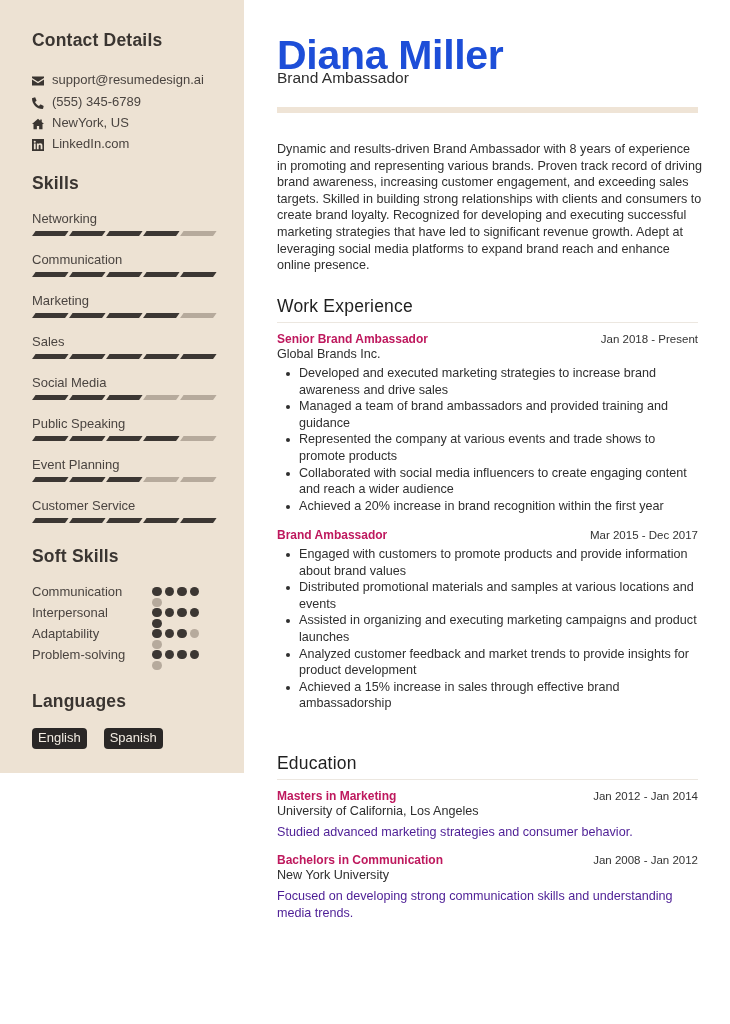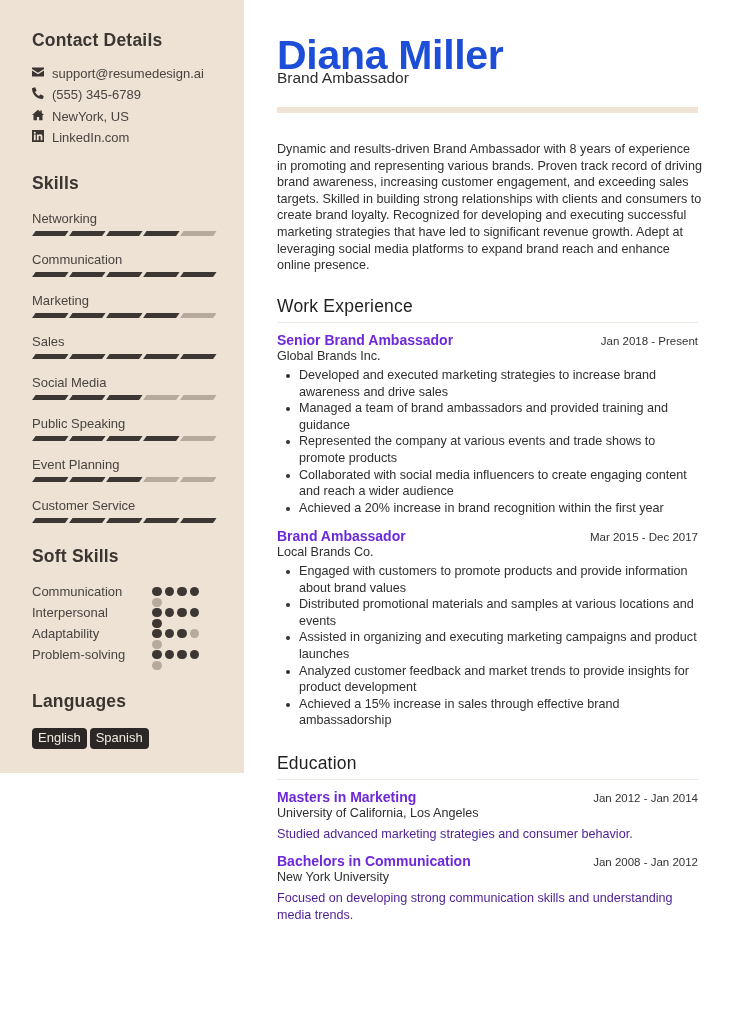--- a/index.html
+++ b/index.html
@@ -8,59 +8,59 @@
 
   .sidebar {
     position: absolute; left: 0; top: 0; width: 244px; height: 773px;
     background: #ede2d3; padding: 30px 0 0 32px;
   }
   .side-h {
     font-size: 17.5px; font-weight: bold; color: #3a3531; letter-spacing: 0.2px;
   }
   .contact-list { margin-top: 15px; }
   .contact-item {
-    display: flex; align-items: flex-start; height: 21.3px;
+    display: flex; align-items: flex-end; height: 21.3px;
     font-size: 13px; color: #4a4440;
   }
   .contact-item .ic { width: 20px; display: flex; align-items: center; justify-content: flex-start; }
   .contact-item svg { width: 12px; height: 12px; fill: #3a3531; }
 
   .skills { margin-top: 0; }
   .skill { margin-top: 15px; }
   .skill-label { font-size: 13px; color: #4a4440; height: 17px; line-height: 17px; }
   .bar { display: flex; gap: 4px; height: 5px; margin-top: 4px; margin-bottom: 8px; padding-left: 2px; }
   .seg { width: 33px; height: 4.5px; background: #3c3733; transform: skewX(-35deg); }
   .seg.off { background: #b6aa9c; }
 
   .soft-row { display: flex; align-items: center; height: 21px; }
   .soft-label { width: 120px; font-size: 13px; color: #4a4440; }
   .dots { display: flex; gap: 3px; position: relative; }
   .dot { width: 9.5px; height: 9.5px; border-radius: 50%; background: #3c3733; }
   .dot.off { background: #b6aa9c; }
   .dot.wrap { position: absolute; left: 0; top: 11px; }
 
-  .langs { display: flex; gap: 3px; margin-top: 16px; }
+  .langs { display: flex; gap: 17px; margin-top: 16px; }
   .lang {
     background: #2a2726; color: #f3ece2; font-size: 13px;
     padding: 3px 6px 4px 6px; border-radius: 4px; line-height: 14px;
   }
 
   .main { position: absolute; left: 277px; top: 0; width: 421px; }
   .name { position: absolute; top: 32px; left: 0; font-size: 41px; font-weight: bold; color: #1d4ed8; letter-spacing: -0.3px; }
   .title { position: absolute; top: 69px; left: 0; font-size: 15.5px; color: #2f2f2f; }
   .divider { position: absolute; top: 107px; left: 0; width: 421px; height: 6px; background: #efe4d6; }
 
   .summary { position: absolute; top: 141px; left: 0; width: 425px; font-size: 12.6px; line-height: 16.6px; color: #2f2f2f; }
 
   .sec-h { position: absolute; left: 0; font-size: 17.5px; color: #1f1f1f; font-weight: normal; letter-spacing: 0.2px; }
   .sec-line { position: absolute; left: 0; width: 421px; height: 1px; background: #ece7e0; }
 
   .entry { position: absolute; left: 0; width: 421px; }
   .entry-top { display: flex; justify-content: space-between; align-items: baseline; }
-  .entry-role { font-size: 14px; font-weight: bold; color: #6d28d9; text-align: right; }
+  .entry-role { font-size: 12px; font-weight: bold; color: #be185d; text-align: right; }
   .entry-date { font-size: 11.5px; color: #333; }
   .entry-org { font-size: 12.6px; color: #2f2f2f; margin-top: 1px; }
   .entry-desc { font-size: 12.6px; color: #4c1d95; margin-top: 6px; line-height: 16.6px; }
   ul.bullets { list-style: none; margin-top: 4px; }
   ul.bullets li { position: relative; padding-left: 22px; font-size: 12.6px; line-height: 16.6px; color: #2f2f2f; }
   ul.bullets li::before { content: ""; position: absolute; left: 9px; top: 7px; width: 4px; height: 4px; border-radius: 50%; background: #2f2f2f; }
 </style>
 </head>
 <body>
 
@@ -259,21 +259,20 @@
       <li>Collaborated with social media influencers to create engaging content and reach a wider audience</li>
       <li>Achieved a 20% increase in brand recognition within the first year</li>
     </ul>
   </div>
 
   <div class="entry" style="top:528px">
     <div class="entry-top">
       <span class="entry-role">Brand Ambassador</span>
       <span class="entry-date">Mar 2015 - Dec 2017</span>
     </div>
-    <div class="entry-org">Local Brands Co.</div>
     <ul class="bullets">
       <li>Engaged with customers to promote products and provide information about brand values</li>
       <li>Distributed promotional materials and samples at various locations and events</li>
       <li>Assisted in organizing and executing marketing campaigns and product launches</li>
       <li>Analyzed customer feedback and market trends to provide insights for product development</li>
       <li>Achieved a 15% increase in sales through effective brand ambassadorship</li>
     </ul>
   </div>
 
   <h2 class="sec-h" style="top:753px">Education</h2>

